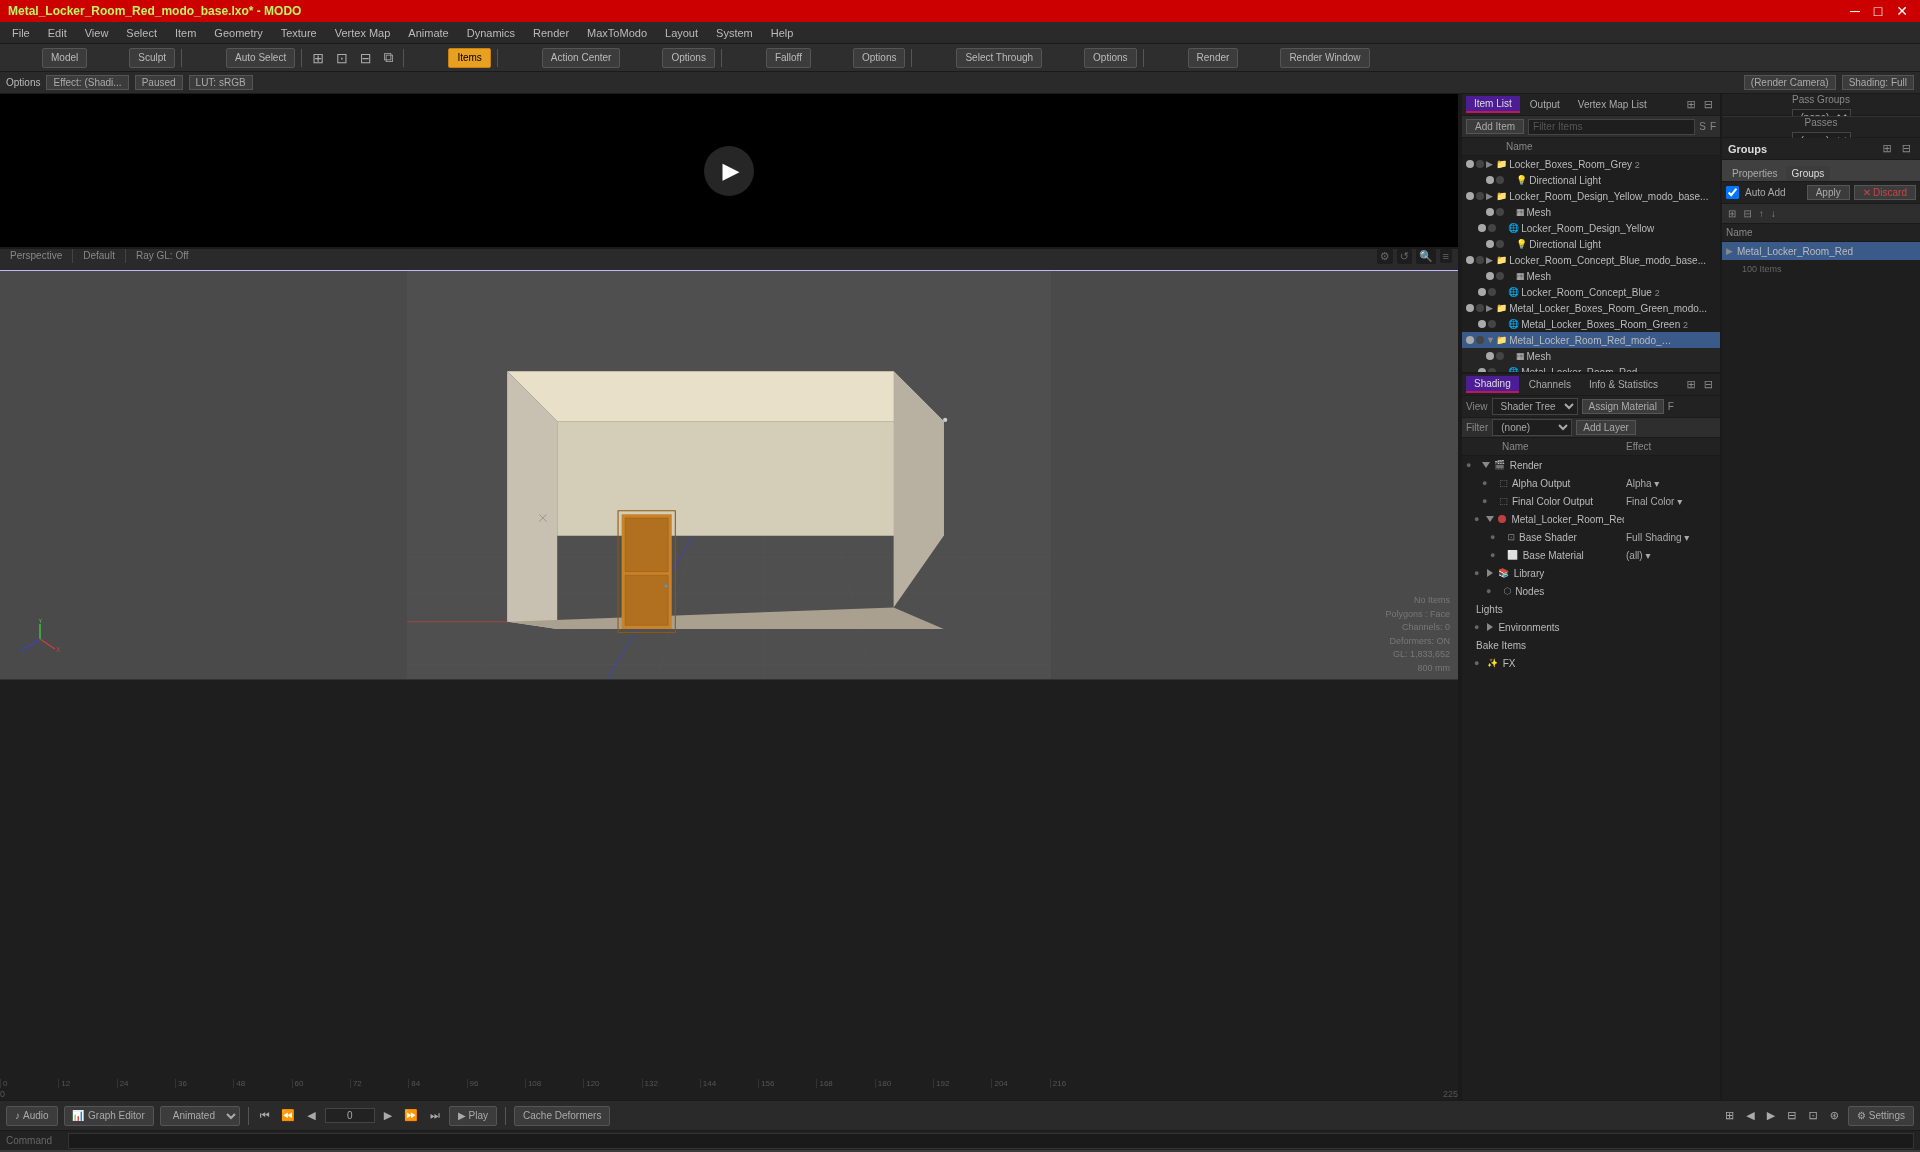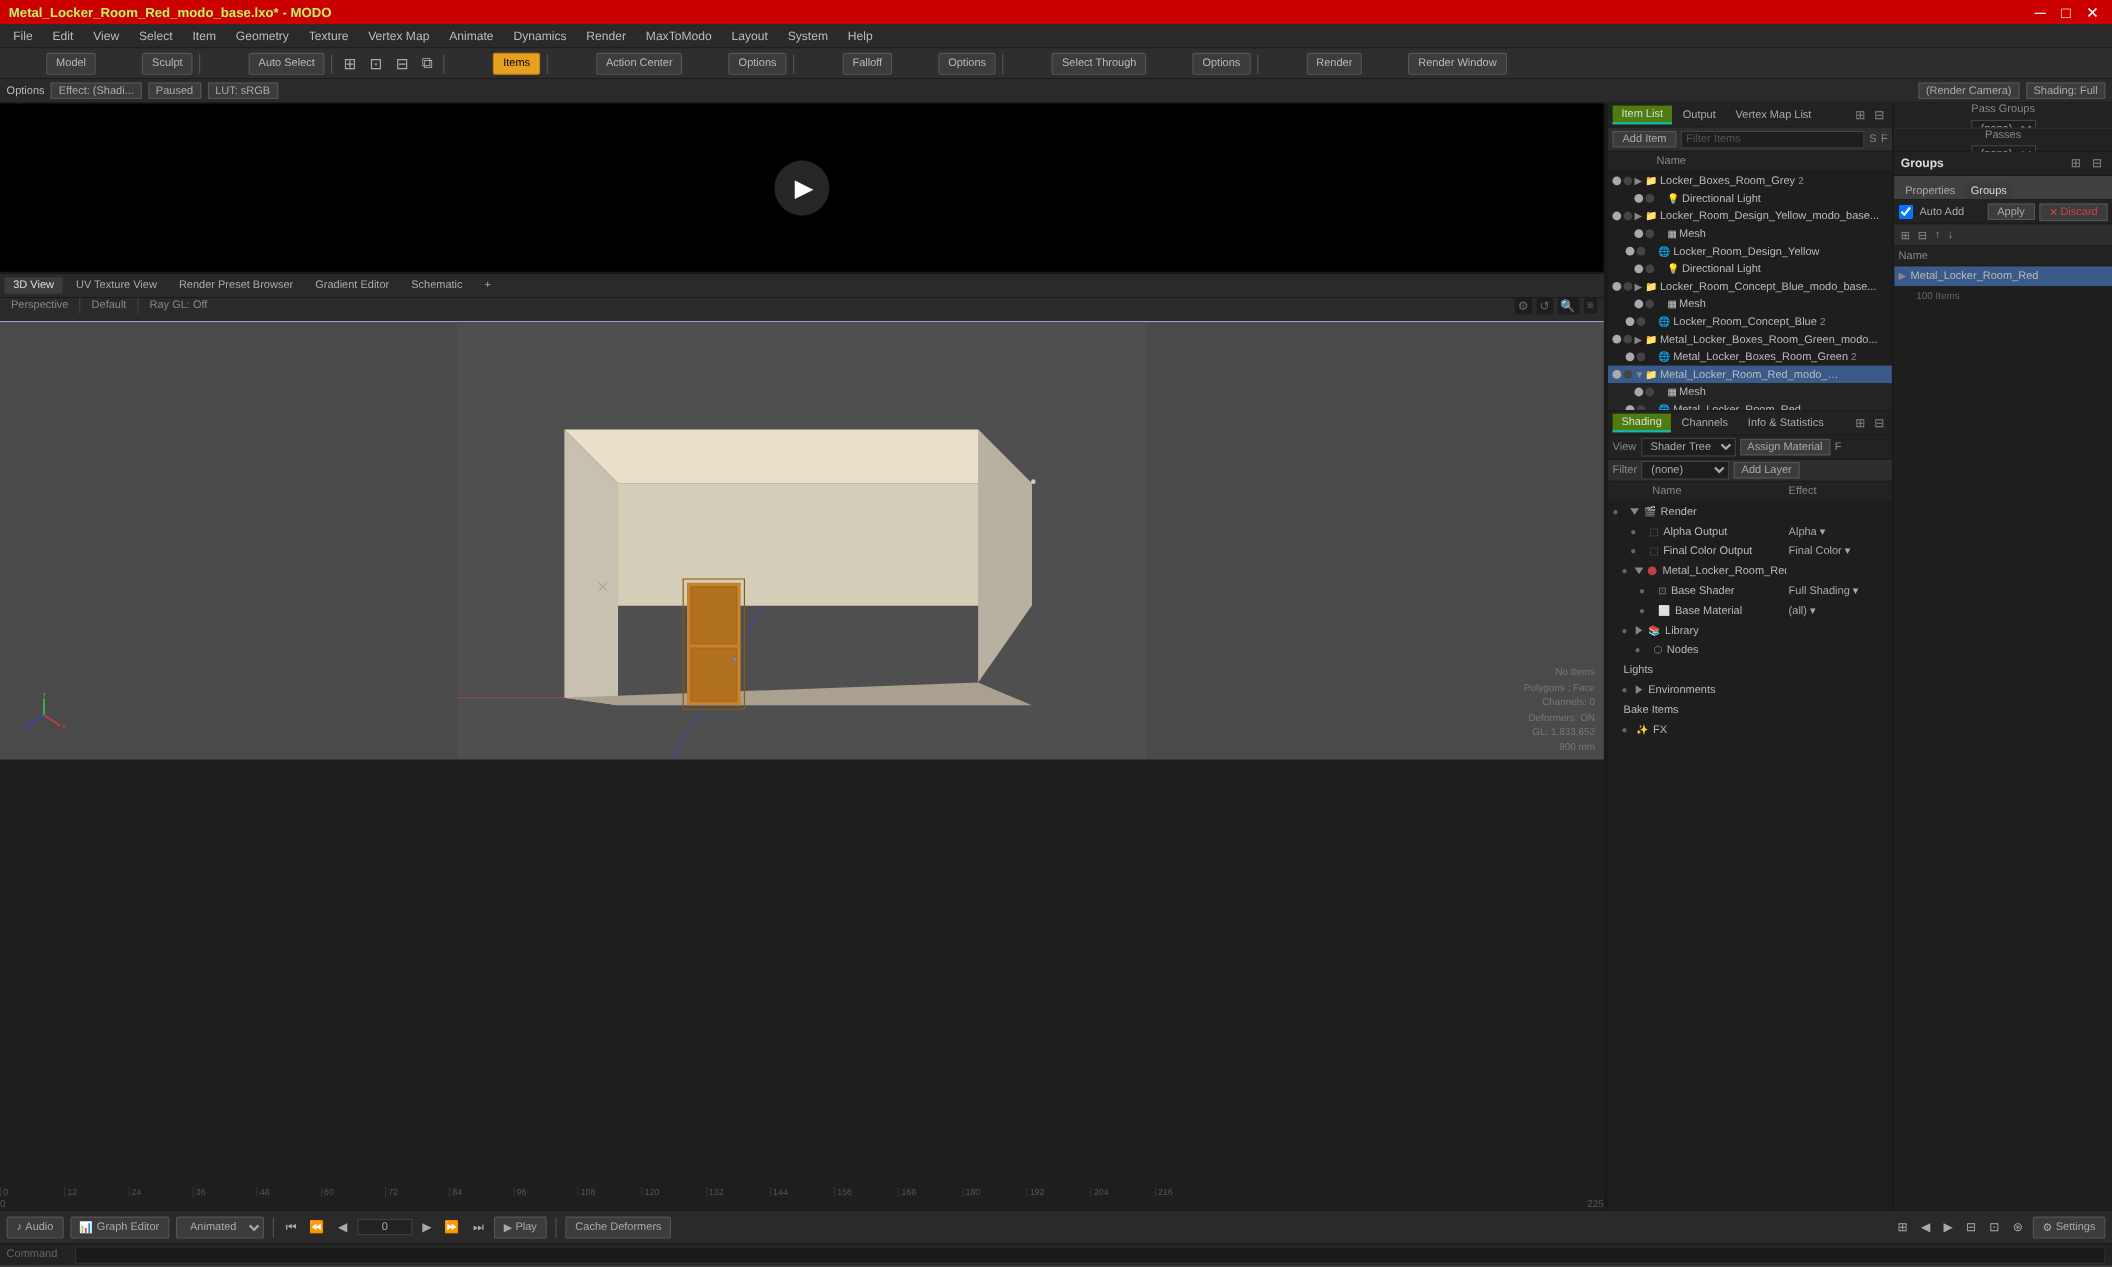--- a/index.html
+++ b/index.html
@@ -55,21 +55,21 @@
     .bb-time { background: #222; border: 1px solid #444; color: #aaa; padding: 1px 6px; font-size: 10px; width: 50px; text-align: center; }
     .transport-btn { color: #aaa; font-size: 11px; cursor: pointer; padding: 1px 3px; }
 
     
     #right-panel { width: 260px; display: flex; flex-direction: column; background: #2a2a2a; border-left: 2px solid #1a1a1a; }
 
     
     #item-list { flex: 1; display: flex; flex-direction: column; border-bottom: 2px solid #1a1a1a; max-height: 280px; }
     .panel-tabs { background: #222; height: 22px; display: flex; align-items: center; padding: 0 4px; gap: 2px; border-bottom: 1px solid #1a1a1a; }
     .panel-tab { color: #aaa; font-size: 10px; padding: 2px 8px; cursor: pointer; }
-    .panel-tab.active { background: #4d7c0f; color: #ddd; border-bottom: 2px solid #14b8a6; }
+    .panel-tab.active { background: #4c1d95; color: #ddd; border-bottom: 2px solid #be185d; }
     .panel-toolbar { background: #2e2e2e; height: 22px; display: flex; align-items: center; padding: 0 4px; gap: 4px; border-bottom: 1px solid #1a1a1a; }
     .panel-btn { background: #3c3c3c; border: 1px solid #555; color: #aaa; padding: 1px 8px; font-size: 10px; cursor: pointer; }
 
     
     .col-header { background: #222; height: 18px; display: flex; align-items: center; padding: 0 4px; border-bottom: 1px solid #1a1a1a; }
     .col-h { color: #888; font-size: 10px; flex: 1; }
 
     
     #item-tree { flex: 1; overflow-y: auto; background: #1e1e1e; }
     .tree-item { display: flex; align-items: center; height: 16px; padding-left: 4px; cursor: pointer; }
@@ -231,28 +231,20 @@
 </div>
 
 <div id="main" style="height: calc(1152px - 22px - 22px - 28px - 22px - 30px - 22px);">
 
   <div id="left-panel">
 
     <div id="preview">
       <div class="play-btn"></div>
     </div>
 
-    <div id="viewport-tabs">
-      <span class="vp-tab active">3D View</span>
-      <span class="vp-tab">UV Texture View</span>
-      <span class="vp-tab">Render Preset Browser</span>
-      <span class="vp-tab">Gradient Editor</span>
-      <span class="vp-tab">Schematic</span>
-      <span class="vp-tab">+</span>
-    </div>
 
     <div class="vp-controls-bar">
       <span class="vp-ctrl-item">Perspective</span>
       <div class="vp-ctrl-sep"></div>
       <span class="vp-ctrl-item">Default</span>
       <div class="vp-ctrl-sep"></div>
       <span class="vp-ctrl-item">Ray GL: Off</span>
       <span style="flex:1"></span>
       <span class="c-btn">⚙</span>
       <span class="c-btn">↺</span>

